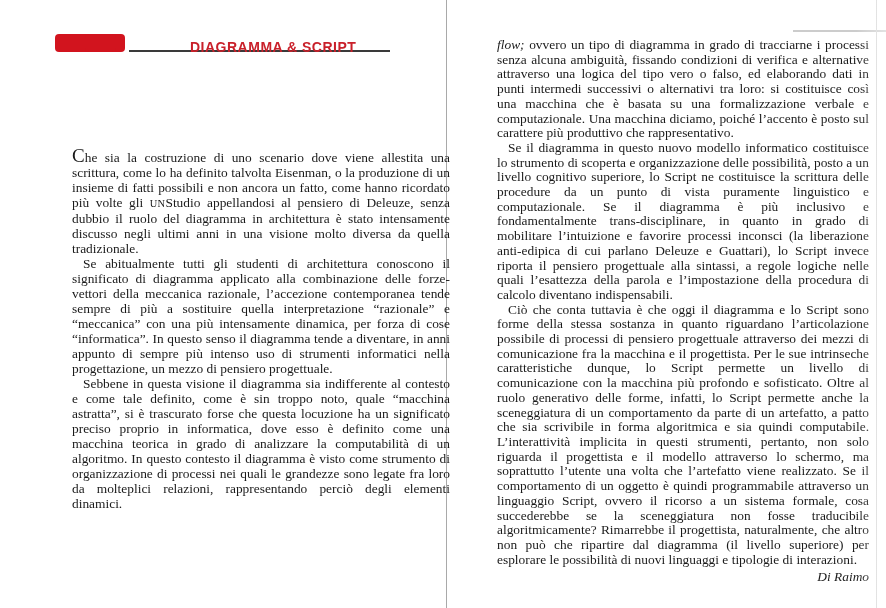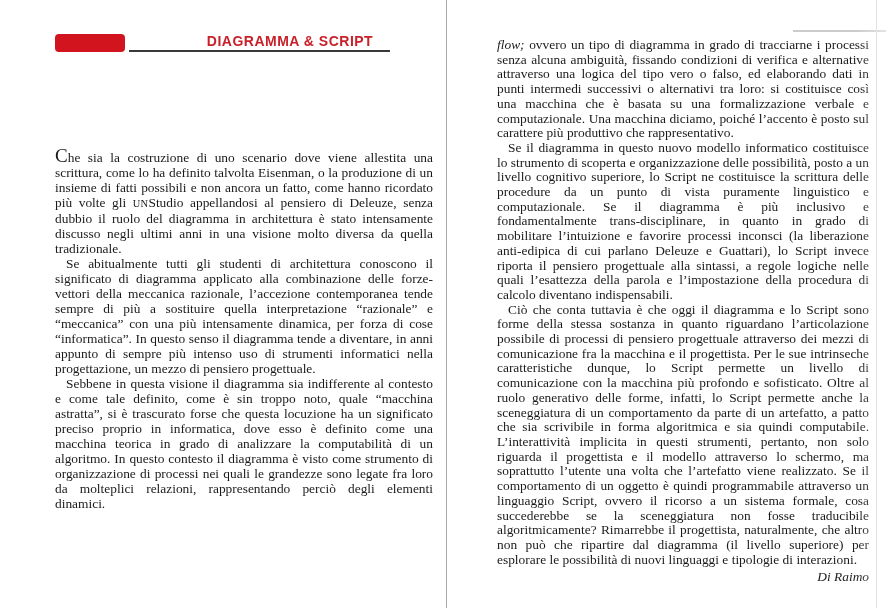--- a/index.html
+++ b/index.html
@@ -20,42 +20,42 @@
   #badge-num{left:55px;width:25px;
     display:flex;align-items:center;justify-content:flex-start;
     font-family:"Liberation Sans",sans-serif;
     font-size:11px;font-weight:bold;color:#ffffff;padding-left:45px;}
   #badge-blank{left:85px;width:31px;}
   #header-rule{
     position:absolute;left:129px;top:50px;width:261px;height:2px;
     background:var(--rule,#3a3a3a);
   }
   #running-title{
-    position:absolute;left:190px;top:33px;width:200px;
-    text-align:center;
+    position:absolute;left:190px;top:39px;width:200px;
+    text-align:left;
     font-family:"Liberation Sans",sans-serif;
     font-size:14px;font-weight:bold;letter-spacing:0.5px;
     color:var(--title-red,#c9202a);
     white-space:nowrap;
   }
   
   #gutter-line{position:absolute;left:446px;top:0;width:1px;height:608px;background:#a9a9a9;}
   #edge-line{position:absolute;left:876px;top:0;width:1px;height:608px;background:#d6d6d6;}
   #facing-rule{position:absolute;left:793px;top:30px;width:93px;height:2px;background:#cccccc;}
   #fade-right{position:absolute;left:856px;top:0;width:30px;height:608px;
     background:linear-gradient(to right,rgba(255,255,255,0),rgba(255,255,255,0.45));
     pointer-events:none;}
   
   .textblock{
     position:absolute;
     text-align:justify;
     font-size:13.4px;
     hyphens:auto;-webkit-hyphens:auto;
   }
-  #left-text{left:55px;top:146px;width:378px;line-height:15px;}
+  #left-text{left:72px;top:146px;width:378px;line-height:15px;}
   #right-text{left:497px;top:38px;width:372px;line-height:14.7px;}
   .textblock p{margin:0;padding:0;}
   .textblock p.indent{text-indent:11px;}
   .it{font-style:italic;margin-top:20px;}
   .sc{font-size:0.78em;letter-spacing:0.3px;}
   .initial{font-size:19px;line-height:1;}
   #signature{
     text-align:right;
     font-style:italic;
     margin-top:3px;

